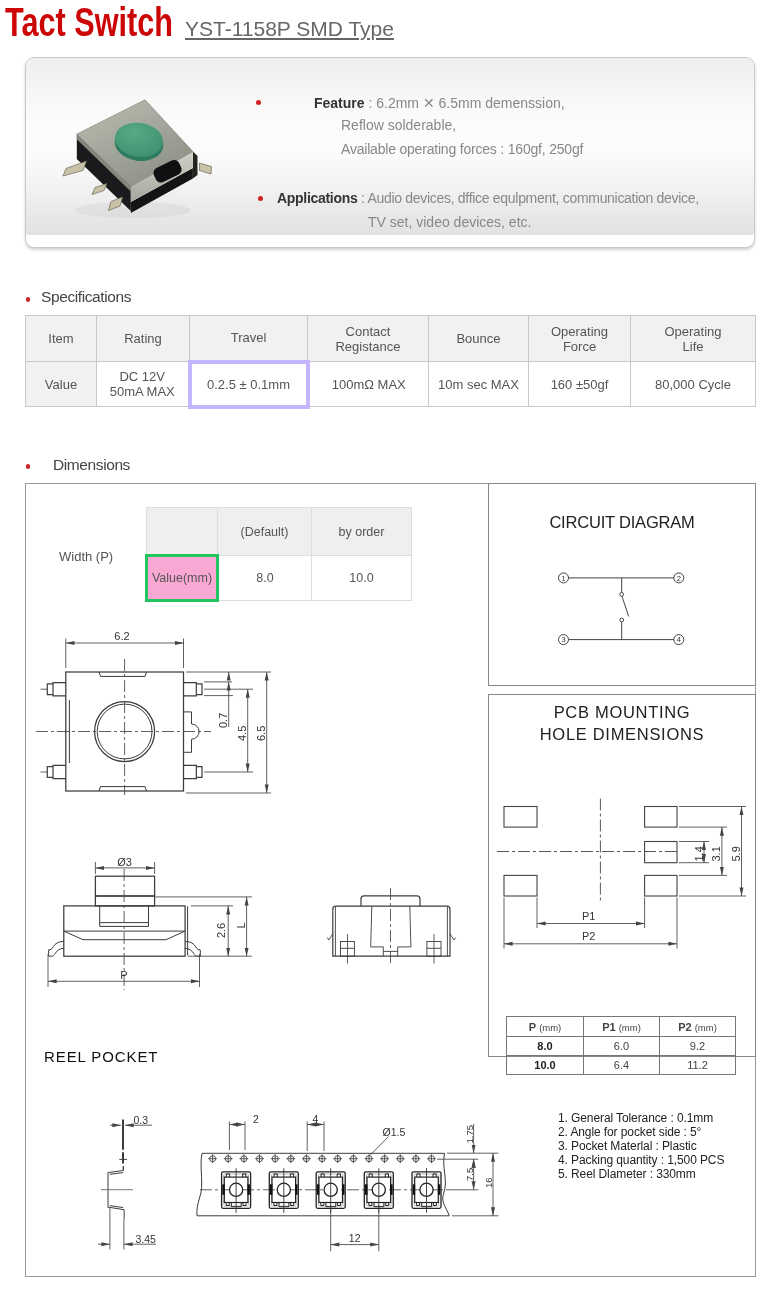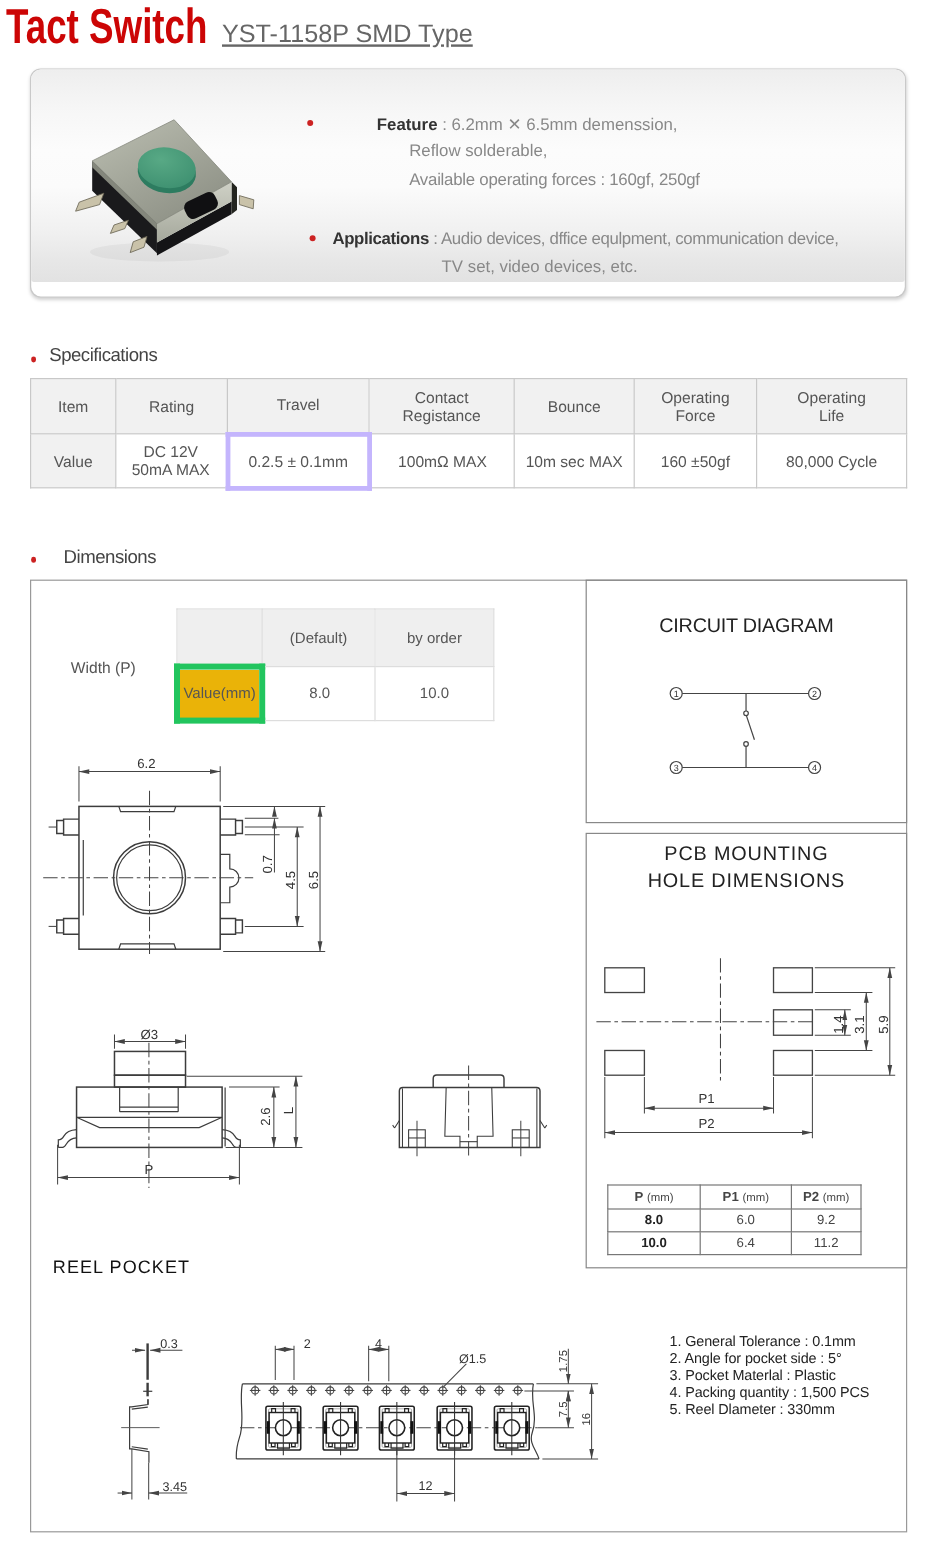--- a/index.html
+++ b/index.html
@@ -132,21 +132,21 @@
       <col style="width:94px">
       <col>
     </colgroup>
 <tbody>
       <tr style="height:48px;">
 <td style="border:1px solid #ddd;background:#efefef;"></td>
 <td style="border:1px solid #ddd;background:#efefef;">(Default)</td>
 <td style="border:1px solid #ddd;background:#efefef;">by order</td>
 </tr>
 <tr style="height:45px;">
-<td style="border:5px solid #22c55e;background:#eab308;">Value(mm)</td>
+<td style="border:3px solid #22c55e;background:#f9a8d4;">Value(mm)</td>
 <td style="border:1px solid #ddd;background:#fff;">8.0</td>
 <td style="border:1px solid #ddd;background:#fff;">10.0</td>
 </tr>
 </tbody>
   </table>
 
 <div class="abs" style="left:488px;top:483px;width:268px;height:203px;box-sizing:border-box;border:1px solid #888;"></div>
 
 <div class="abs" style="left:488px;top:495px;width:268px;text-align:center;font-size:16.5px;color:#222;letter-spacing:-0.2px;margin-top:18px;">CIRCUIT DIAGRAM</div>
 
@@ -257,21 +257,21 @@
 <text transform="translate(720.3 861.5) rotate(-90)">3.1</text>
 
 <text transform="translate(739.7 861.5) rotate(-90)">5.9</text>
 
 <text x="582" y="919.5">P1</text>
 
 <text x="582" y="940">P2</text>
 </g>
 </svg>
 
-<table class="abs" style="left:506px;top:987px;width:212px;font-size:11px;color:#444;">
+<table class="abs" style="left:506px;top:1016px;width:230px;font-size:11px;color:#444;">
 <colgroup>
       <col style="width:77px">
       <col style="width:76px">
       <col>
     </colgroup>
 <tbody>
       <tr style="height:20px;">
 <td style="border:1px solid #777;"><b>P</b> <span style="font-size:9.5px">(mm)</span></td>
 <td style="border:1px solid #777;"><b>P1</b> <span style="font-size:9.5px">(mm)</span></td>
 <td style="border:1px solid #777;"><b>P2</b> <span style="font-size:9.5px">(mm)</span></td>

